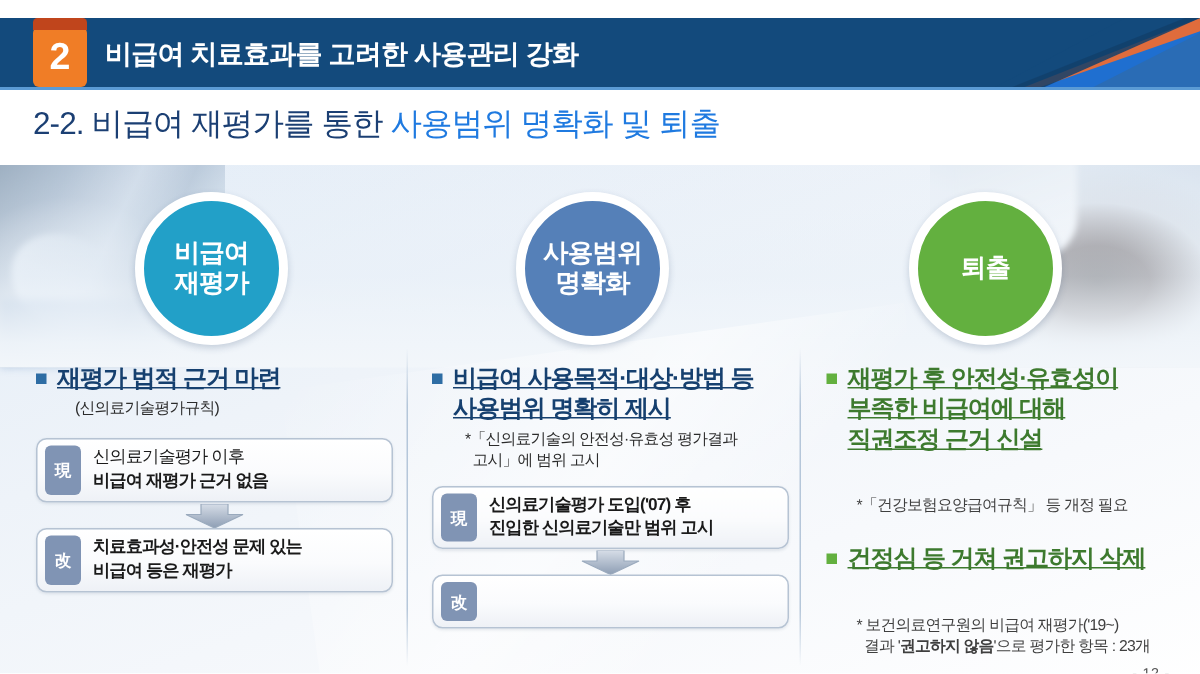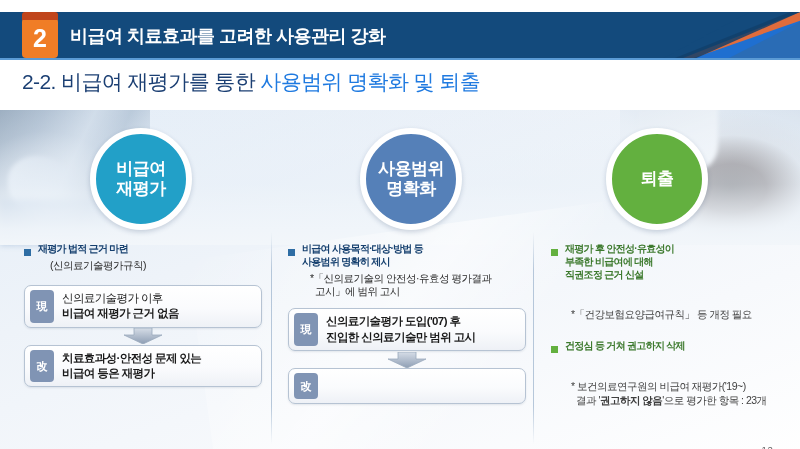--- a/index.html
+++ b/index.html
@@ -159,21 +159,21 @@
     line-height: 1.18;
     display: flex;
     flex-direction: column;
     align-items: center;
     justify-content: center;
     text-align: center;
     letter-spacing: -0.5px;
     box-shadow: 0 2px 5px rgba(40,70,110,0.22);
   }
   .circle-1 { left: 90px;  top: 18px; background: #22a0c8; }
-  .circle-2 { left: 360px; top: 18px; background: #5580b8; }
+  .circle-2 { left: 344px; top: 18px; background: #5580b8; }
   .circle-3 { left: 606px; top: 18px; background: #63b council; }
   .circle-3 { left: 606px; top: 18px; background: #63b03f; }
 
   
   .divider {
     position: absolute;
     top: 122px;
     width: 1px; height: 212px;
     background: linear-gradient(180deg, rgba(170,190,212,0) 0%, rgba(170,190,212,0.85) 18%, rgba(170,190,212,0.85) 82%, rgba(170,190,212,0) 100%);
   }
@@ -186,24 +186,25 @@
     top: 133px;
   }
   .col-1 { left: 24px;  width: 238px; }
   .col-2 { left: 288px; width: 238px; }
   .col-3 { left: 551px; width: 244px; }
 
   .head-line {
     display: flex;
     align-items: flex-start;
     gap: 7px;
-    font-size: 10px;
+    font-size: 16px;
     font-weight: bold;
     letter-spacing: -0.7px;
     line-height: 1.28;
+    text-decoration: underline;
   }
   .bullet-sq {
     flex: 0 0 auto;
     width: 7px; height: 7px;
     margin-top: 6px;
   }
   .col-1 .head-line, .col-2 .head-line { color: #16406f; }
   .col-1 .bullet-sq, .col-2 .bullet-sq { background: #2e6da4; }
   .col-3 .head-line { color: #3d7a2e; }
   .col-3 .bullet-sq { background: #63b03f; }

